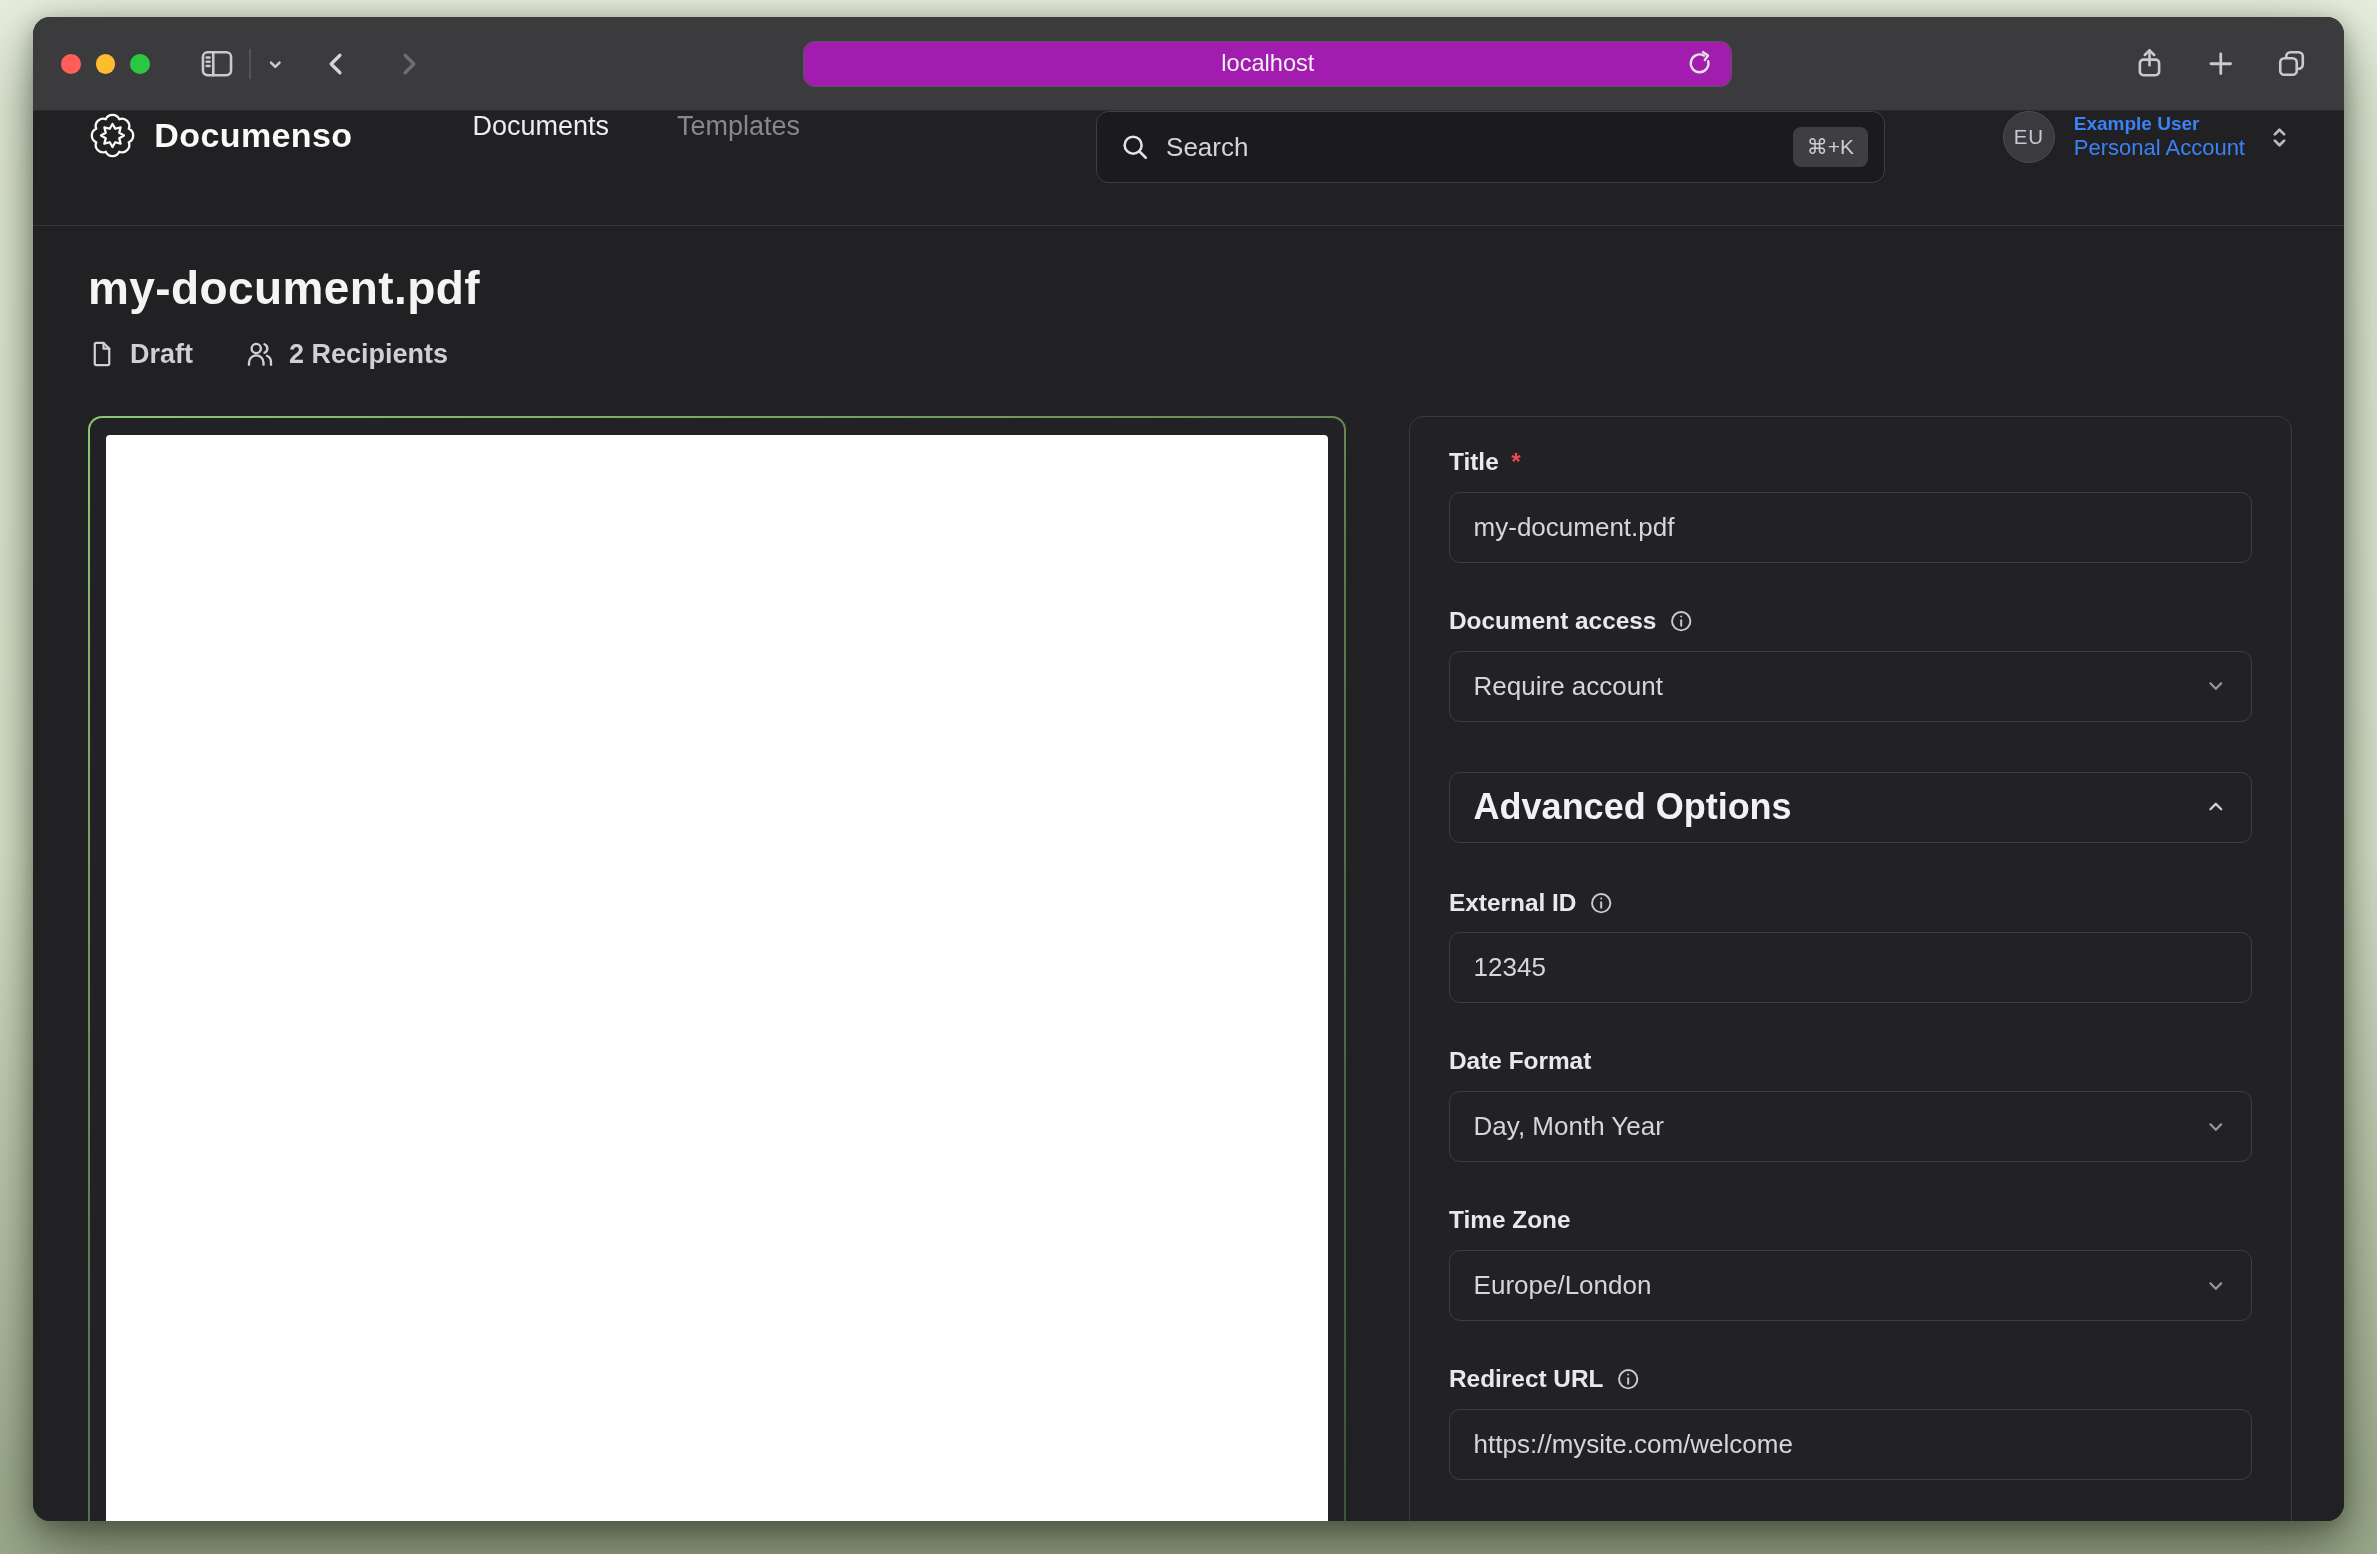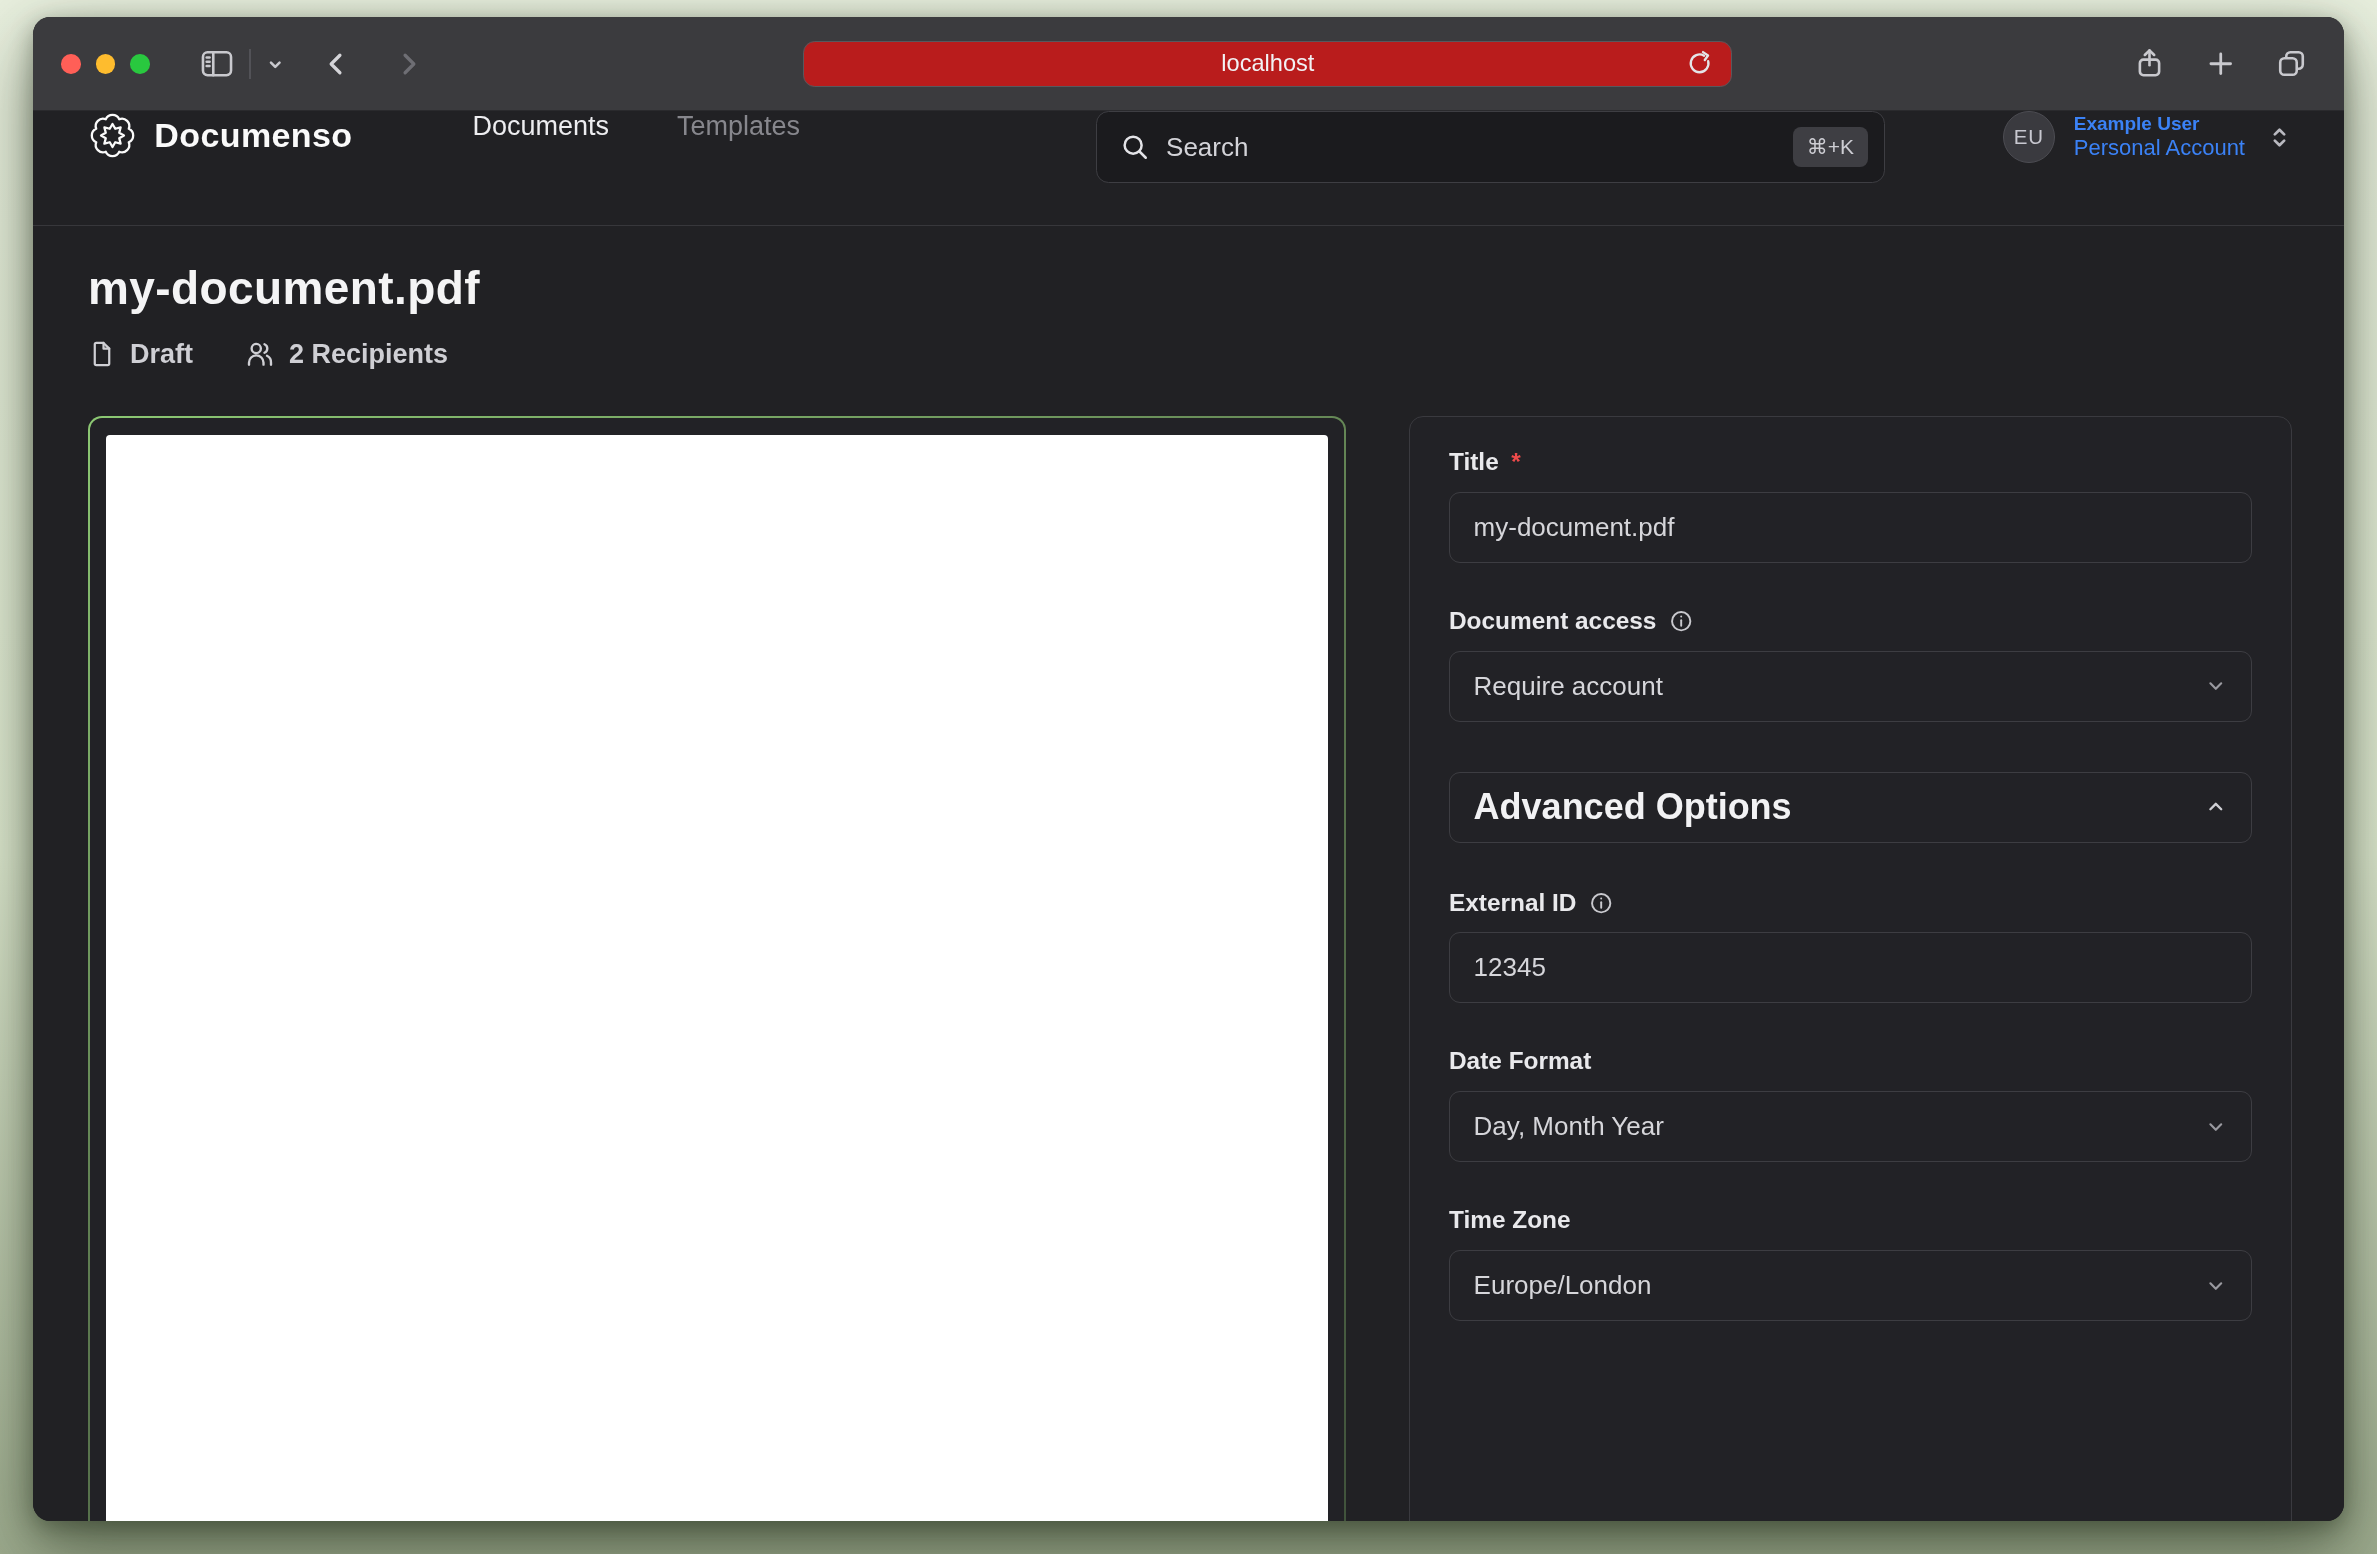--- a/index.html
+++ b/index.html
@@ -24,21 +24,21 @@
   .light{ width:19.7px; height:19.7px; border-radius:50%; }
   .tb-icon{ color:#c9c9ce; display:flex; align-items:center; justify-content:center; }
   .tb-icon svg{ display:block; }
   .sidebar-group{ display:flex; align-items:center; margin-left:49px; }
   .tb-divider{ width:1.6px; height:30px; background:#525257; margin:0 14px; }
   .nav-btns{ display:flex; align-items:center; gap:43px; margin-left:38px; }
   .dim{ color:#6e6e74; }
   .urlwrap{ flex:1; display:flex; justify-content:center; }
   .urlbar{
     position:relative; width:929px; height:46px; border-radius:11.8px;
-    background:#b91c1c; border:1.6px solid #58585d;
+    background:#a21caf; border:1.6px solid #58585d;
     display:flex; align-items:center; justify-content:center;
     color:#f2f2f4; font-size:23.6px;
   }
   .urlbar .refresh{ position:absolute; right:17.3px; top:8.7px; color:#e4e4e7; }
   .right-icons{ display:flex; align-items:center; gap:39px; margin-left:19px; }
   
   .app{ flex:1; background:#212124; display:flex; flex-direction:column; overflow:hidden; }
   .app-header{
     height:115px; flex:none; border-bottom:1.6px solid #37373b;
     display:flex; align-items:flex-start; padding:0 52px 0 55px;
@@ -335,19 +335,32 @@
             <div class="select">
               <span>Europe/London</span>
               <span class="chev" style="display:flex">
                 <svg width="23.6" height="23.6" viewBox="0 0 24 24" fill="none" stroke="currentColor" stroke-width="2.2" stroke-linecap="round" stroke-linejoin="round">
                   <polyline points="6.5,9.5 12,15 17.5,9.5"></polyline>
                 </svg>
               </span>
             </div>
           </div>
 
+          <div class="group">
+            <div class="label-row">
+              <span class="label">Redirect URL</span>
+              <span class="info">
+                <svg width="24.4" height="24.4" viewBox="0 0 24 24" fill="none" stroke="currentColor" stroke-width="1.9" stroke-linecap="round">
+                  <circle cx="12" cy="12" r="9"></circle>
+                  <line x1="12" y1="11" x2="12" y2="16.5"></line>
+                  <line x1="12" y1="7.3" x2="12" y2="7.4"></line>
+                </svg>
+              </span>
+            </div>
+            <input class="text-input" readonly="" value="https://mysite.com/welcome" style="">
+          </div>
 
         </aside>
       </div>
     </main>
   </div>
 </div>
 
 
 </body></html>

